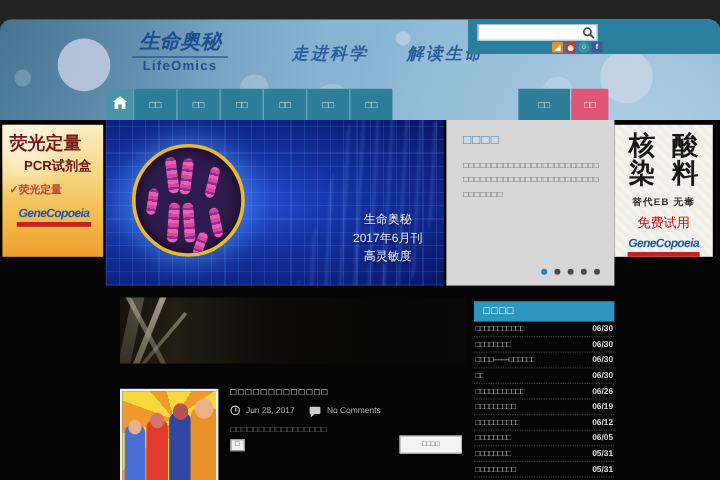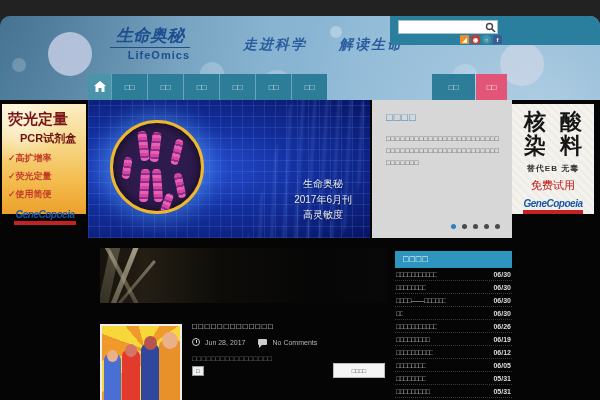--- a/index.html
+++ b/index.html
@@ -16,21 +16,21 @@
   .b2 { left:200px; top:46px; width:24px; height:24px; background:rgba(255,255,255,.22); }
   .b3 { left:330px; top:10px; width:12px; height:12px; background:rgba(255,255,255,.3); }
   .b4 { left:262px; top:54px; width:30px; height:30px; background:rgba(255,255,255,.2); }
   .b5 { left:500px; top:26px; width:44px; height:44px; background:rgba(238,228,238,.4); }
   .b6 { left:556px; top:8px; width:18px; height:18px; background:rgba(255,255,255,.3); }
   .b7 { left:452px; top:48px; width:26px; height:26px; background:rgba(255,255,255,.18); }
   .b8 { left:12px; top:42px; width:14px; height:14px; background:rgba(255,255,255,.2); }
 
   .logo { position:absolute; left:110px; top:10px; width:80px; text-align:center; color:#1d4e8f; }
   .logo-title { font-family:"DejaVu Serif", serif; font-style:italic; font-size:17px; font-weight:bold; line-height:1.1; white-space:nowrap; }
-  .logo-sub { margin-top:2px; border-top:1px solid #1d4e8f; font-size:11px; font-weight:bold; letter-spacing:1px; padding-top:1px;text-align:right; }
+  .logo-sub { margin-top:2px; border-top:1px solid #1d4e8f; font-size:11px; font-weight:bold; letter-spacing:1px; padding-top:1px; }
   .tagline { position:absolute; left:243px; top:20px; color:#2b5d9e; font-size:14px; font-weight:bold; font-style:italic; letter-spacing:2px; }
   .tagline span + span { margin-left:26px; }
 
   .search-panel { position:absolute; left:390px; top:0; width:210px; height:29px; background:#2a7e9e; border-radius:0 0 0 3px; }
   .search-input { position:absolute; left:8px; top:4px; width:100px; height:14px; background:#fff; border:1px solid #9fc3d2; font-size:8px; padding:0 14px 0 3px; }
   .search-btn { position:absolute; left:94px; top:5px; width:13px; height:12px; background:transparent; border:none; cursor:pointer; padding:0; }
   .social-row { position:absolute; left:70px; top:19px; display:flex; gap:2px; }
   .social { width:9px; height:9px; border-radius:1px; display:flex; align-items:center; justify-content:center; color:#fff; font-size:6px; font-weight:bold; }
   .soc-rss { background:#e98f2e; } .soc-weibo { background:#b5413c; }
   .soc-qq { background:#3e93a8; border-radius:50%; } .soc-fb { background:#3a5a98; }
@@ -207,23 +207,21 @@
   <div class="nav-right-teal">
       <span>□□</span>
     </div>
   <div class="nav-right-pink">
       <span>□□</span>
     </div>
 
   <div class="ad-left">
     <div class="l1">荧光定量</div>
     <div class="l2">PCR试剂盒</div>
-    <div class="bullet">✓高扩增率</div>
     <div class="bullet">✓荧光定量</div>
-    <div class="bullet">✓使用简便</div>
     <div class="brand">GeneCopoeia</div>
     <div class="brand-bar"></div>
   </div>
 
   <div class="carousel">
     <div class="dna"></div>
     <div class="orb">
       <div class="ch c1"></div>
       <div class="ch c2"></div>
       <div class="ch c3"></div>

